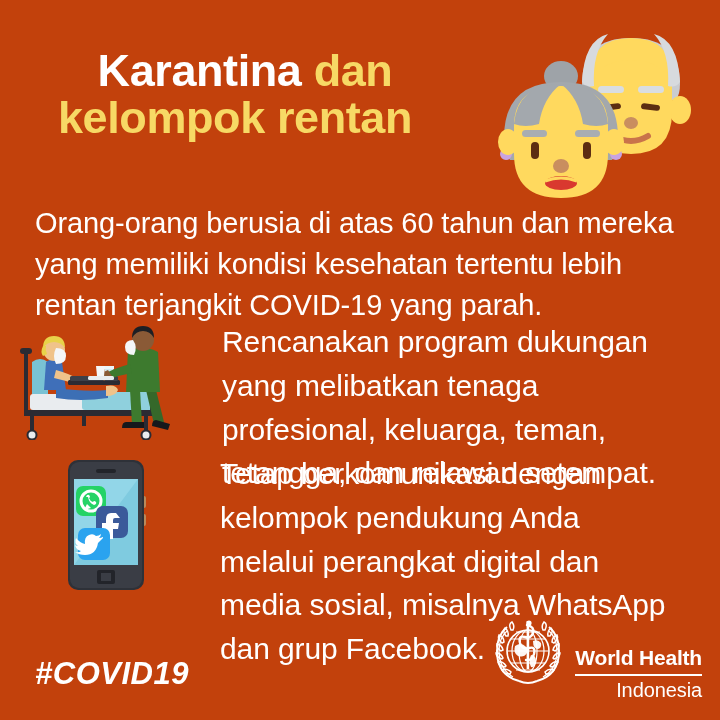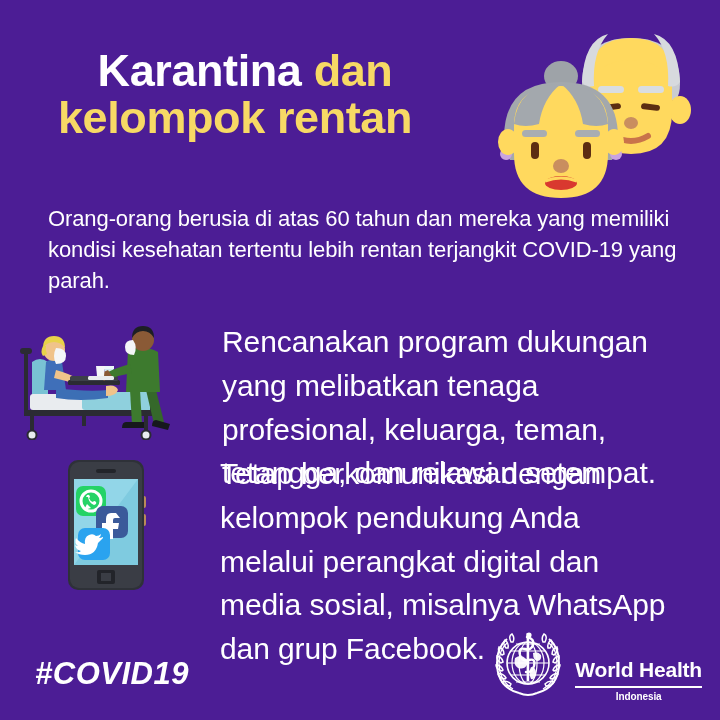--- a/index.html
+++ b/index.html
@@ -6,21 +6,21 @@
   * { box-sizing: border-box; margin: 0; padding: 0; }
   html, body {
     width: 720px; height: 720px;
     font-family: "Liberation Sans", sans-serif;
   }
   body { background: #0b94c8; overflow: hidden; position: relative; }
 
   .poster {
     position: relative;
     width: 720px; height: 720px;
-    background: #4c1d95;
+    background: #c2410c;
   }
 
   
   .title-block {
     position: absolute;
     left: 0; top: 48px;
     width: 470px;
     text-align: center;
     line-height: 1.04;
   }
@@ -41,24 +41,23 @@
     left: 486px; top: 26px;
     width: 228px; height: 172px;
   }
 
   
   .intro {
     position: absolute;
     left: 35px; top: 203px;
     width: 660px;
     color: #ffffff;
-    font-size: 22px;
+    font-size: 29px;
     line-height: 1.42;
     letter-spacing: -0.1px;
-    margin-left: 13px;
   }
 
   
   .row {
     position: absolute;
     display: flex;
     align-items: flex-start;
   }
   .row-bed { left: 16px; top: 310px; width: 680px; }
   .row-phone { left: 16px; top: 448px; width: 680px; }
@@ -104,23 +103,23 @@
     letter-spacing: -0.2px;
     white-space: nowrap;
     margin-top: 32px;
   }
   .who-rule {
     height: 1.6px; background: #ffffff;
     margin: 5px 0 3px 0; width: 100%;
   }
   .who-country {
     color: #ffffff;
-    font-size: 10px;
-    font-weight: bold;
-    text-align: center;
+    font-size: 20px;
+    font-weight: normal;
+    text-align: right;
     letter-spacing: -0.1px;
   }
 </style>
 </head>
 <body>
 
 <div class="poster">
 
   <div class="title-block">
     <div class="title-line title-line1">

